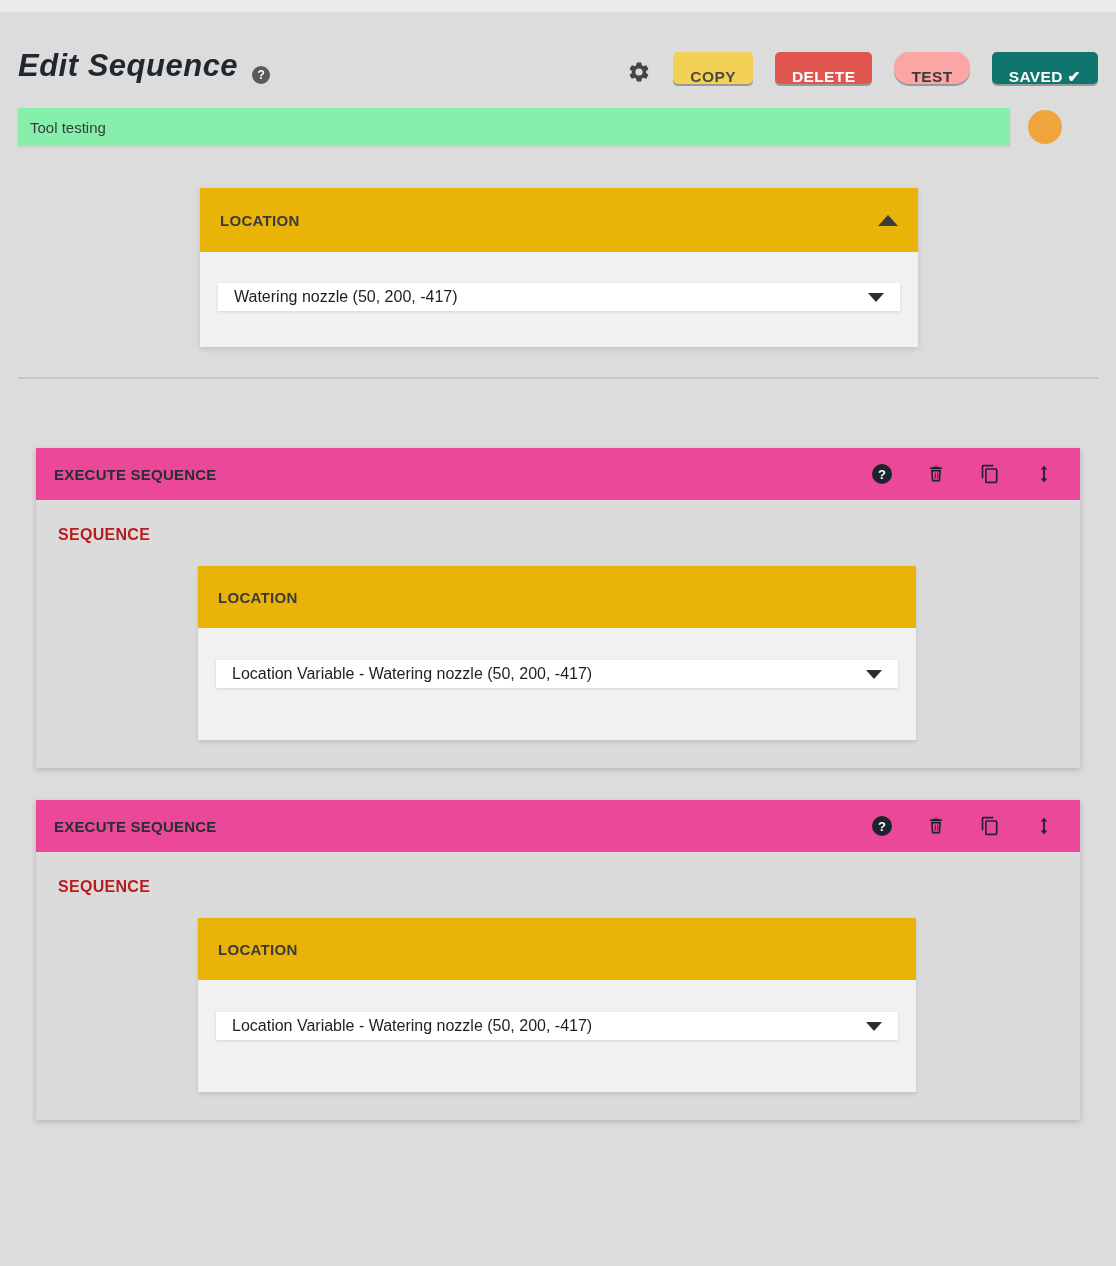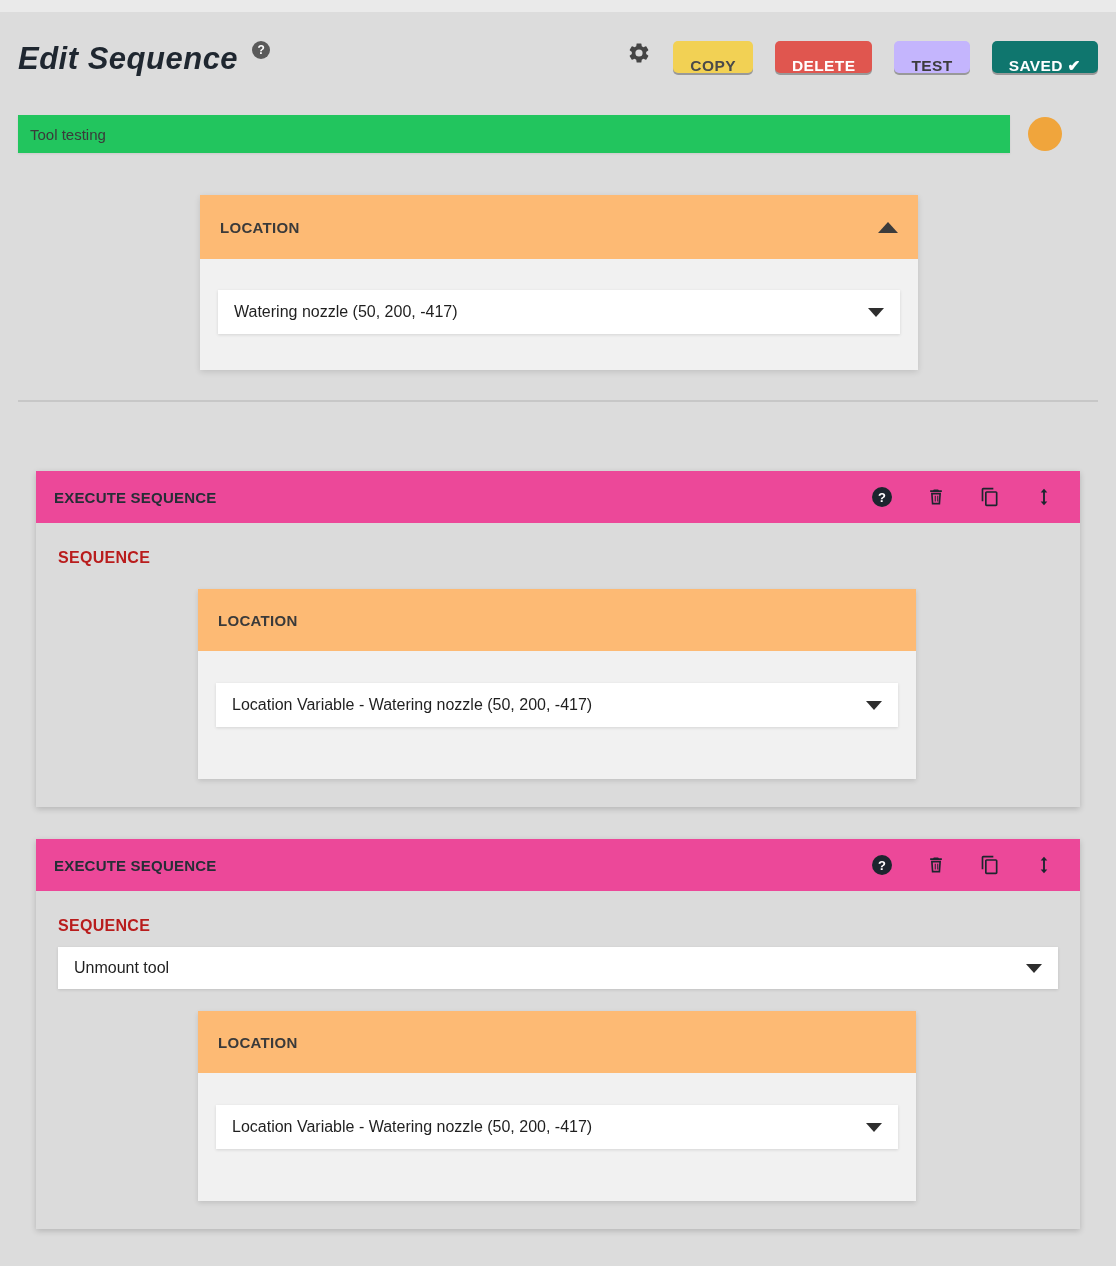--- a/index.html
+++ b/index.html
@@ -7,21 +7,21 @@
   body {
     min-height: 1266px;
     background: #dcdcdc;
     font-family: "Liberation Sans", sans-serif;
     color: #222;
   }
   .top-strip { height: 12px; background: #eaeaea; }
   .page { padding: 0 18px 20px 18px; }
 
   
-  .header-row { margin-top: 29px; height: 50px; display: flex; align-items: flex-start; }
+  .header-row { margin-top: 22px; height: 50px; display: flex; align-items: flex-end; }
   .page-title {
     font-size: 31px; font-style: italic; font-weight: 600;
     color: #1f2730; letter-spacing: 0.5px;
   }
   .help-circle {
     width: 18px; height: 18px; border-radius: 50%;
     background: #5a5a5a; color: #fff;
     font-size: 12px; font-weight: bold;
     display: inline-flex; align-items: center; justify-content: center;
     margin-left: 14px; cursor: pointer;
@@ -31,50 +31,50 @@
   .gear svg { width: 24px; height: 24px; fill: currentColor; }
   .btn {
     height: 31px; padding: 16px 17px; margin-left: 22px;
     border: none; border-radius: 5px;
     font-family: inherit; font-weight: bold; font-size: 15.5px; letter-spacing: 0.4px;
     box-shadow: 0 2px 0 rgba(0,0,0,0.3);
     cursor: pointer;
   }
   .btn-copy   { background: #f2d154; color: #4a4a4a; }
   .btn-delete { background: #e0564f; color: #ffffff; }
-  .btn-test   { background: #c4b5fd; color: #3c3c3c; }
+  .btn-test   { background: #fca5a5; color: #3c3c3c; border-radius: 15px; }
   .btn-save   { background: #0f766e; color: #ffffff; }
 
   
   .name-row { margin-top: 24px; display: flex; align-items: center; padding-right: 36px; }
   .name-input {
-    flex: 1; height: 38px; border: none; background: #22c55e;
+    flex: 1; height: 38px; border: none; background: #86efac;
     padding: 0 12px; font-size: 15px; color: #3a3a3a; font-family: inherit;
     box-shadow: 0 1px 2px rgba(0,0,0,0.08);
   }
   .color-tag {
     width: 34px; height: 34px; border-radius: 50%;
     background: #f0a53c; margin-left: 18px; flex: 0 0 auto; cursor: pointer;
   }
 
   
   .var-block { margin-left: 182px; width: 718px; margin-top: 42px; box-shadow: 0 2px 6px rgba(0,0,0,0.12); }
   .block-header {
-    height: 64px; background: #fdba74;
+    height: 64px; background: #eab308;
     display: flex; align-items: center; padding: 0 20px;
     font-size: 15px; font-weight: bold; color: #3a3a3a; letter-spacing: 0.3px;
   }
   .block-body { background: #f1f1f1; padding: 31px 18px 36px; }
   .tri-up {
     margin-left: auto; width: 0; height: 0; cursor: pointer;
     border-left: 10px solid transparent; border-right: 10px solid transparent;
     border-bottom: 11px solid #3c3c3c;
   }
   .dropdown {
-    height: 44px; background: #fff; cursor: pointer;
+    height: 28px; background: #fff; cursor: pointer;
     display: flex; align-items: center; padding: 0 16px;
     font-size: 16px; color: #1f1f1f;
     box-shadow: 0 1px 3px rgba(0,0,0,0.12);
   }
   .caret {
     margin-left: auto; width: 0; height: 0;
     border-left: 8px solid transparent; border-right: 8px solid transparent;
     border-top: 9px solid #2e2e2e;
   }
 
@@ -200,24 +200,20 @@
         </span>
         <span class="sicon">
           <svg viewBox="0 0 24 24">
               <path d="M12 2l4 4.5h-2.9v11H16L12 22l-4-4.5h2.9v-11H8L12 2z"></path>
             </svg>
         </span>
       </div>
     </div>
     <div class="step-body">
       <div class="seq-label">SEQUENCE</div>
-      <div class="dropdown seq-dd">
-        <span>Unmount tool</span>
-        <span class="caret"></span>
-      </div>
       <div class="nested-block">
         <div class="block-header">
           <span>LOCATION</span>
         </div>
         <div class="block-body">
           <div class="dropdown">
             <span>Location Variable - Watering nozzle (50, 200, -417)</span>
             <span class="caret"></span>
           </div>
         </div>

